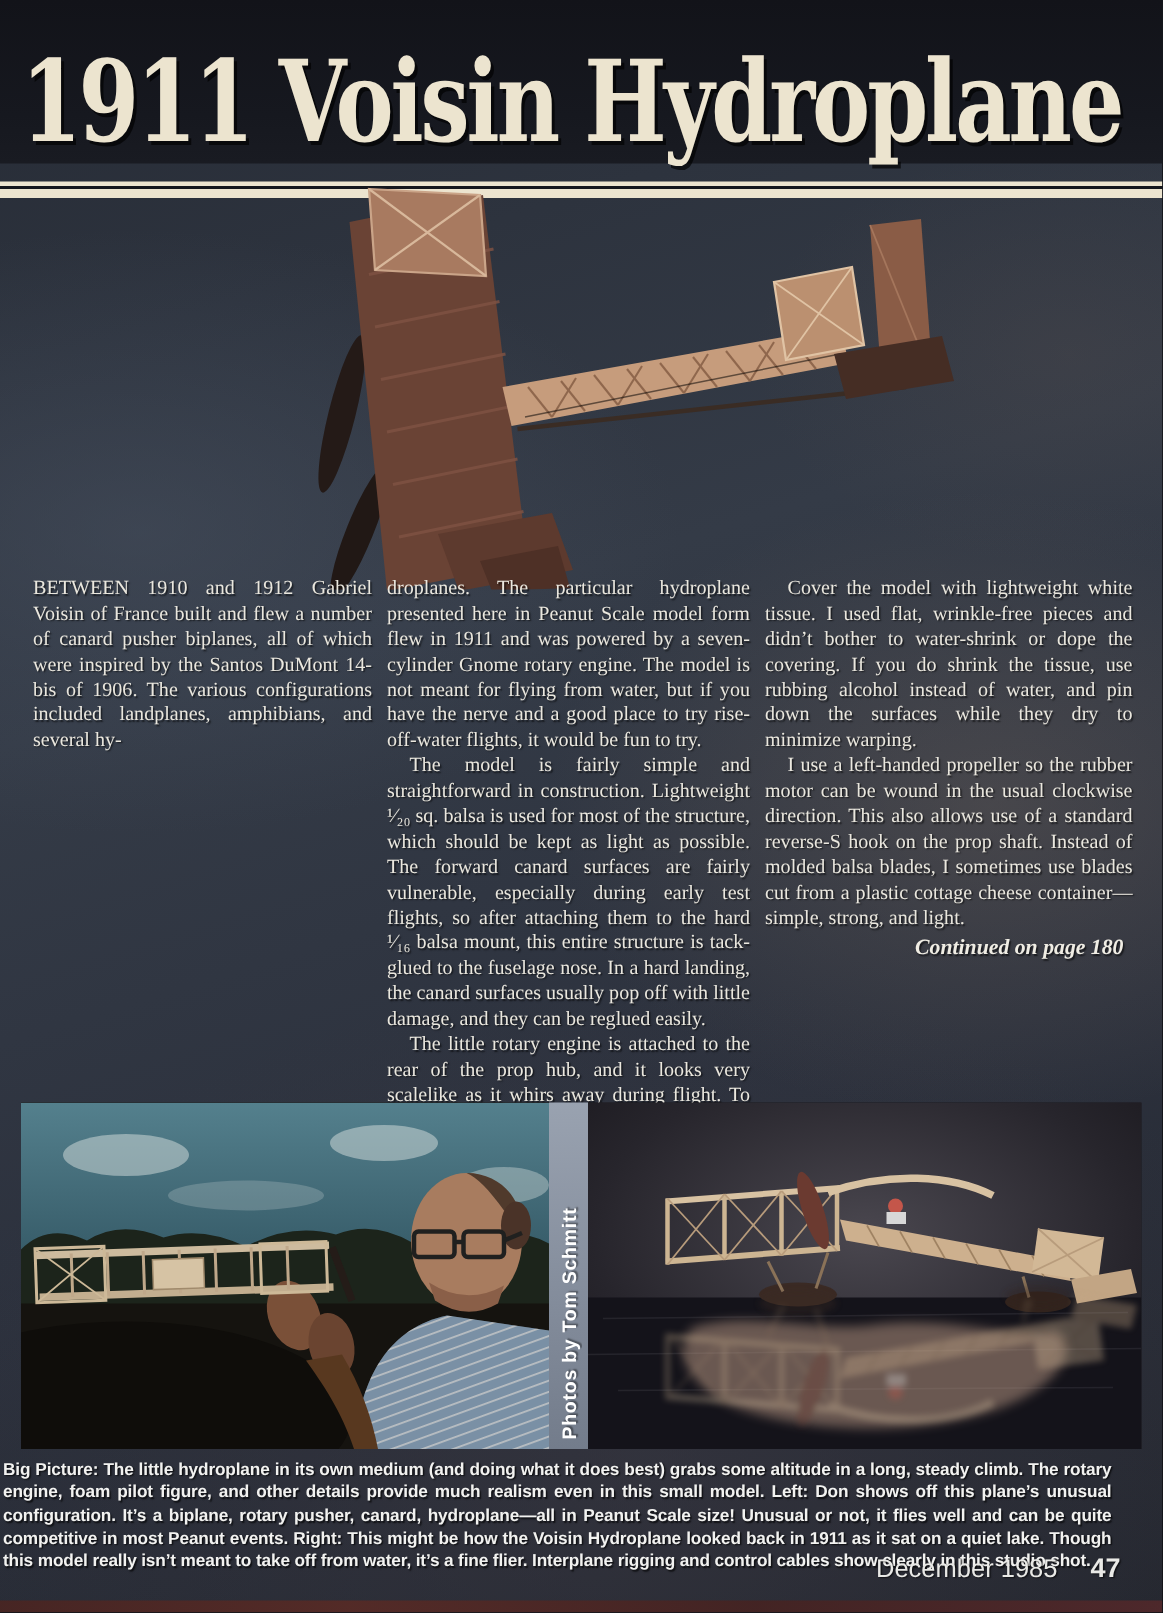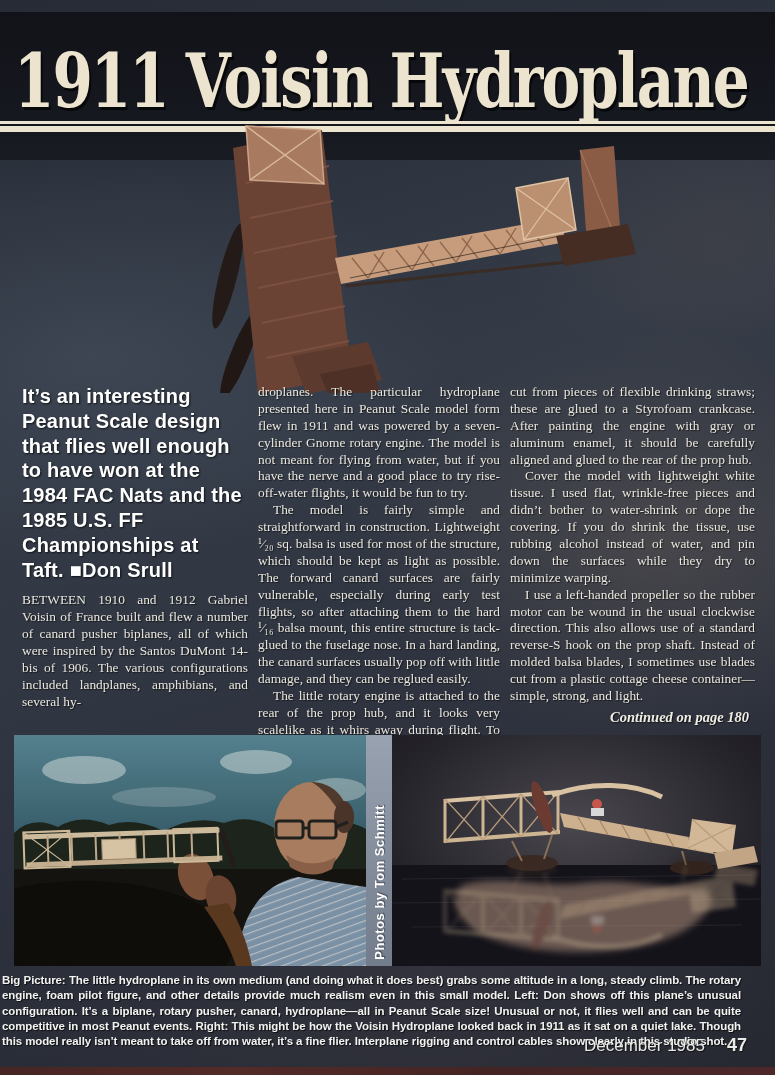--- a/index.html
+++ b/index.html
@@ -8,21 +8,21 @@
     position:relative; width:775px; height:1075px; overflow:hidden;
     background:
       radial-gradient(420px 300px at 85% 50%, rgba(128,112,100,.30), transparent 70%),
       radial-gradient(500px 280px at 12% 33%, rgba(76,86,102,.45), transparent 72%),
       radial-gradient(640px 420px at 55% 90%, rgba(58,56,66,.55), transparent 75%),
       radial-gradient(300px 200px at 92% 22%, rgba(90,80,78,.25), transparent 70%),
       linear-gradient(163deg, #262b35 0%, #343b47 38%, #2c313d 68%, #23262e 100%);
     font-family:"Liberation Serif","DejaVu Serif",serif;
   }
   .masthead {
-    position:absolute; top:12px; left:0; width:775px; height:148px;
+    position:absolute; top:0; left:0; width:775px; height:109px;
     background:linear-gradient(180deg,#121319 0%,#16181f 70%,#191b22 100%);
     z-index:1;
   }
   .title {
     position:absolute; top:24px; left:14px; width:755px;
     font-family:"DejaVu Serif","Liberation Serif",serif;
     font-weight:bold; font-size:57px; color:#ece4cf;
     white-space:nowrap; letter-spacing:-2px;
     transform:scale(1.02,1.32); transform-origin:top left;
     text-shadow:2px 2px 0 rgba(0,0,0,.65);
@@ -138,34 +138,30 @@
       <line x1="516" y1="70" x2="576" y2="112" stroke="#e0c3a4" stroke-width="1.2"></line>
       <line x1="568" y1="60" x2="524" y2="122" stroke="#e0c3a4" stroke-width="1.2"></line>
       <polygon points="580,32 614,28 622,136 588,140" fill="#8a5c46"></polygon>
       <line x1="580" y1="32" x2="622" y2="136" stroke="#a5765c" stroke-width="1.2"></line>
       <polygon points="556,118 628,106 636,136 564,148" fill="#452d24"></polygon>
     </g>
   </svg>
 
   <div class="columns">
     <div class="col">
-      <div class="standfirst">
-        <span>It’s an interesting Peanut Scale design that flies well enough to have won at the 1984 FAC Nats and the 1985 U.S. FF Championships at Taft.</span><span class="byline"><span>■</span><span>Don Srull</span></span>
-      </div>
       <div class="bodytext">
         <p>BETWEEN 1910 and 1912 Gabriel Voisin of France built and flew a number of canard pusher biplanes, all of which were inspired by the Santos DuMont 14-bis of 1906. The various configurations included landplanes, amphibians, and several hy-</p>
       </div>
     </div>
     <div class="col bodytext">
       <p>droplanes. The particular hydroplane presented here in Peanut Scale model form flew in 1911 and was powered by a seven-cylinder Gnome rotary engine. The model is not meant for flying from water, but if you have the nerve and a good place to try rise-off-water flights, it would be fun to try.</p>
       <p class="indent">The model is fairly simple and straightforward in construction. Lightweight ¹⁄₂₀ sq. balsa is used for most of the structure, which should be kept as light as possible. The forward canard surfaces are fairly vulnerable, especially during early test flights, so after attaching them to the hard ¹⁄₁₆ balsa mount, this entire structure is tack-glued to the fuselage nose. In a hard landing, the canard surfaces usually pop off with little damage, and they can be reglued easily.</p>
       <p class="indent">The little rotary engine is attached to the rear of the prop hub, and it looks very scalelike as it whirs away during flight. To keep it as light as possible, the cylinders are</p>
     </div>
     <div class="col bodytext">
-      <p>cut from pieces of flexible drinking straws; these are glued to a Styrofoam crankcase. After painting the engine with gray or aluminum enamel, it should be carefully aligned and glued to the rear of the prop hub.</p>
       <p class="indent">Cover the model with lightweight white tissue. I used flat, wrinkle-free pieces and didn’t bother to water-shrink or dope the covering. If you do shrink the tissue, use rubbing alcohol instead of water, and pin down the surfaces while they dry to minimize warping.</p>
       <p class="indent">I use a left-handed propeller so the rubber motor can be wound in the usual clockwise direction. This also allows use of a standard reverse-S hook on the prop shaft. Instead of molded balsa blades, I sometimes use blades cut from a plastic cottage cheese container—simple, strong, and light.</p>
       <div class="continued">Continued on page 180</div>
     </div>
   </div>
 
   <div class="photo-row">
 
     <div class="photo-left">
       <svg width="352" height="231" viewBox="0 0 352 231">

